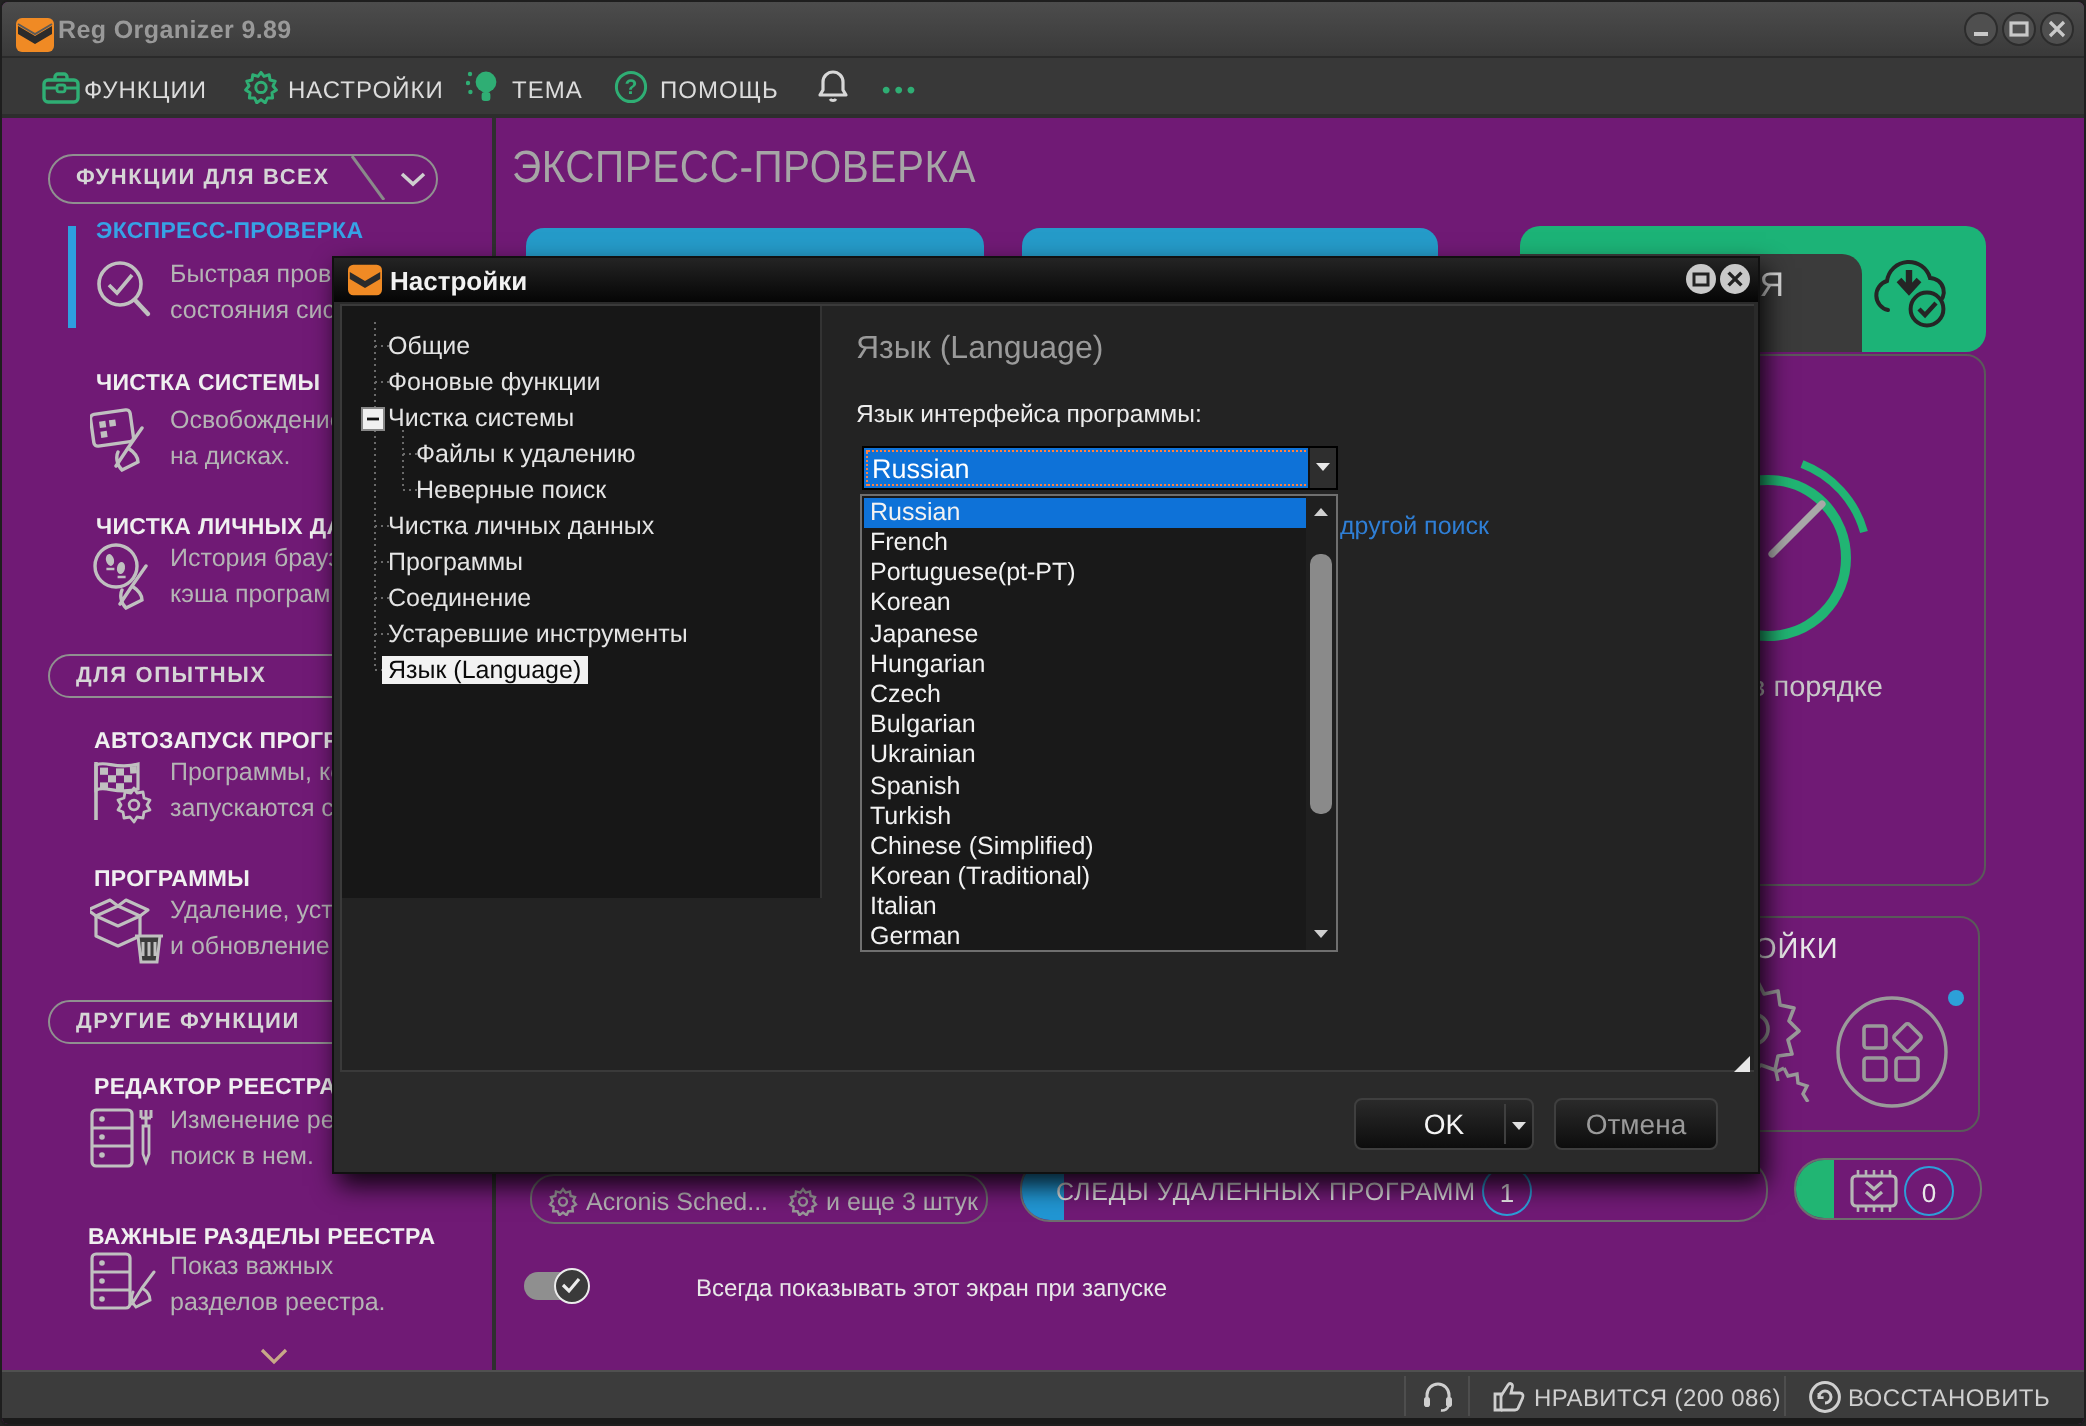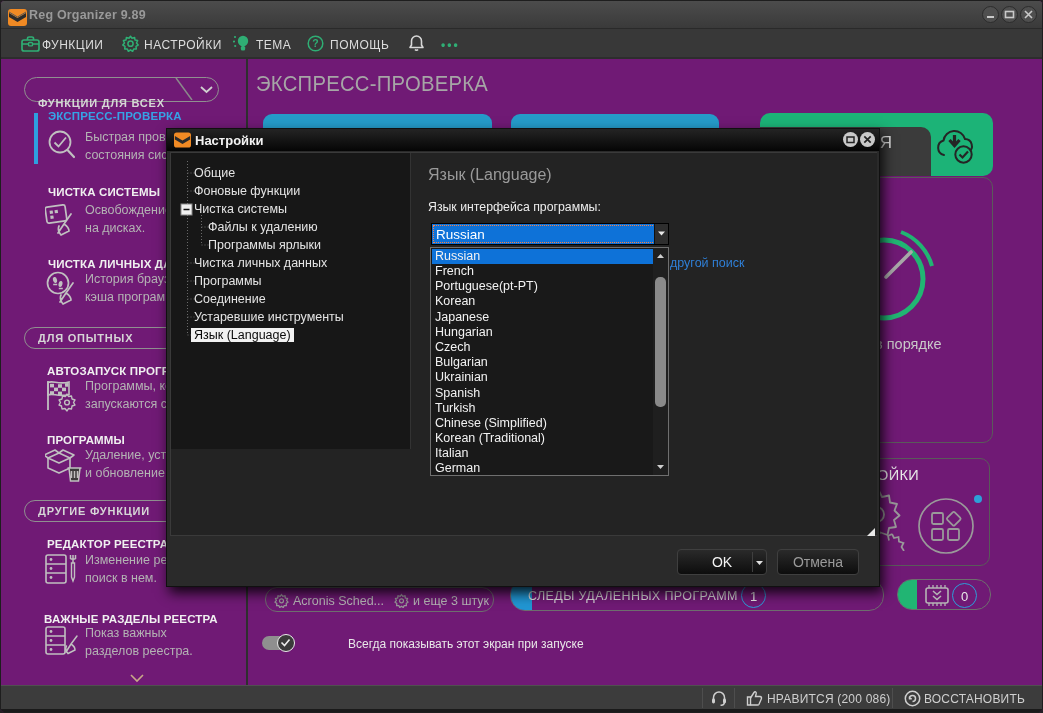--- a/index.html
+++ b/index.html
@@ -108,21 +108,21 @@
     <span class="mitem" style="left:329px">ПОМОЩЬ</span>
     <svg class="abs" style="left:406px;top:5px" width="19" height="19" viewBox="0 0 19 19">
       <path d="M9.5 2 A5 5 0 0 1 14.5 7 V11 L16 13.5 H3 L4.5 11 V7 A5 5 0 0 1 9.5 2 Z" fill="none" stroke="#d8d8d8" stroke-width="1.6" stroke-linejoin="round"></path>
       <path d="M8 15.5 A1.8 1.8 0 0 0 11 15.5" fill="none" stroke="#d8d8d8" stroke-width="1.5"></path>
     </svg>
     <span class="mitem" style="left:440px;color:#2fae74;font-weight:bold;letter-spacing:2px">•••</span>
   </div>
   <div class="abs" id="sep"></div>
 
   <div class="pill" style="left:23px;top:76px;width:195px;height:25px;">
-    <span style="position:absolute;left:13px;top:19px;">ФУНКЦИИ ДЛЯ ВСЕХ</span>
+    <span style="position:absolute;left:13px;top:5px;">ФУНКЦИИ ДЛЯ ВСЕХ</span>
     <svg style="position:absolute;right:0;top:0" width="50" height="22" viewBox="0 0 50 22">
       <path d="M8 0 L24 22" stroke="#8a8a8a" stroke-width="1.5"></path>
       <path d="M33 9 L38.5 14 L44 9" stroke="#cfcfcf" stroke-width="1.8" fill="none"></path>
     </svg>
   </div>
   <div class="abs" style="left:33px;top:112px;width:4px;height:51px;background:#2e9fe0;"></div>
   <div class="sit" style="left:47px;top:109px;color:#36a3e6;">ЭКСПРЕСС-ПРОВЕРКА</div>
   <svg class="sicon" style="left:43px;top:127px" width="36" height="36" viewBox="0 0 36 36">
     <circle cx="16" cy="14" r="10.5" fill="none" stroke="#c0c0c0" stroke-width="1.8"></circle>
     <path d="M23.5 22 L30 29" stroke="#c0c0c0" stroke-width="2.2" stroke-linecap="round"></path>
@@ -317,21 +317,21 @@
           <g stroke="#6a6a6a" stroke-width="1" stroke-dasharray="1,2">
             <path d="M16.5 8 V182"></path>
             <path d="M16.5 20 H24 M16.5 38 H24 M16.5 110 H24 M16.5 128 H24 M16.5 146 H24 M16.5 164 H24 M16.5 182 H24"></path>
             <path d="M30.5 62 V92 M30.5 74 H38 M30.5 92 H38"></path>
           </g>
         </svg>
         <div class="trow" style="top:13px;">Общие</div>
         <div class="trow" style="top:31px;">Фоновые функции</div>
         <div class="trow" style="top:49px;">Чистка системы</div>
         <div class="trow2" style="top:67px;">Файлы к удалению</div>
-        <div class="trow2" style="top:85px;">Программы ярлыки</div>
+        <div class="trow2" style="top:85px;">Неверные поиск</div>
         <div class="trow" style="top:103px;">Чистка личных данных</div>
         <div class="trow" style="top:121px;">Программы</div>
         <div class="trow" style="top:139px;">Соединение</div>
         <div class="trow" style="top:157px;">Устаревшие инструменты</div>
         <div class="trow" style="top:175px;background:#f2f2f2;color:#0a0a0a;padding:0 3px;left:20px;">Язык (Language)</div>
         <svg class="abs" style="left:9px;top:50px" width="13" height="13" viewBox="0 0 13 13">
           <rect x="1" y="1" width="11" height="11" fill="#f0f0f0" stroke="#888"></rect>
           <path d="M3.5 6.5 H9.5" stroke="#111" stroke-width="1.4"></path>
         </svg>
       </div>

